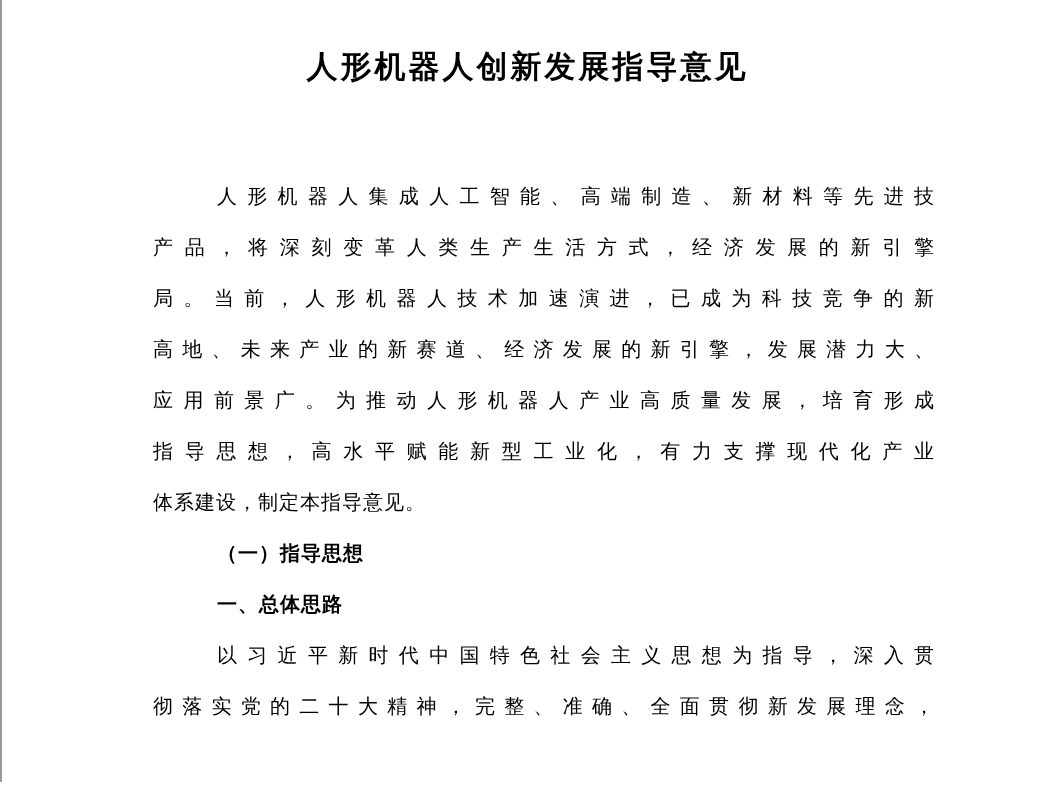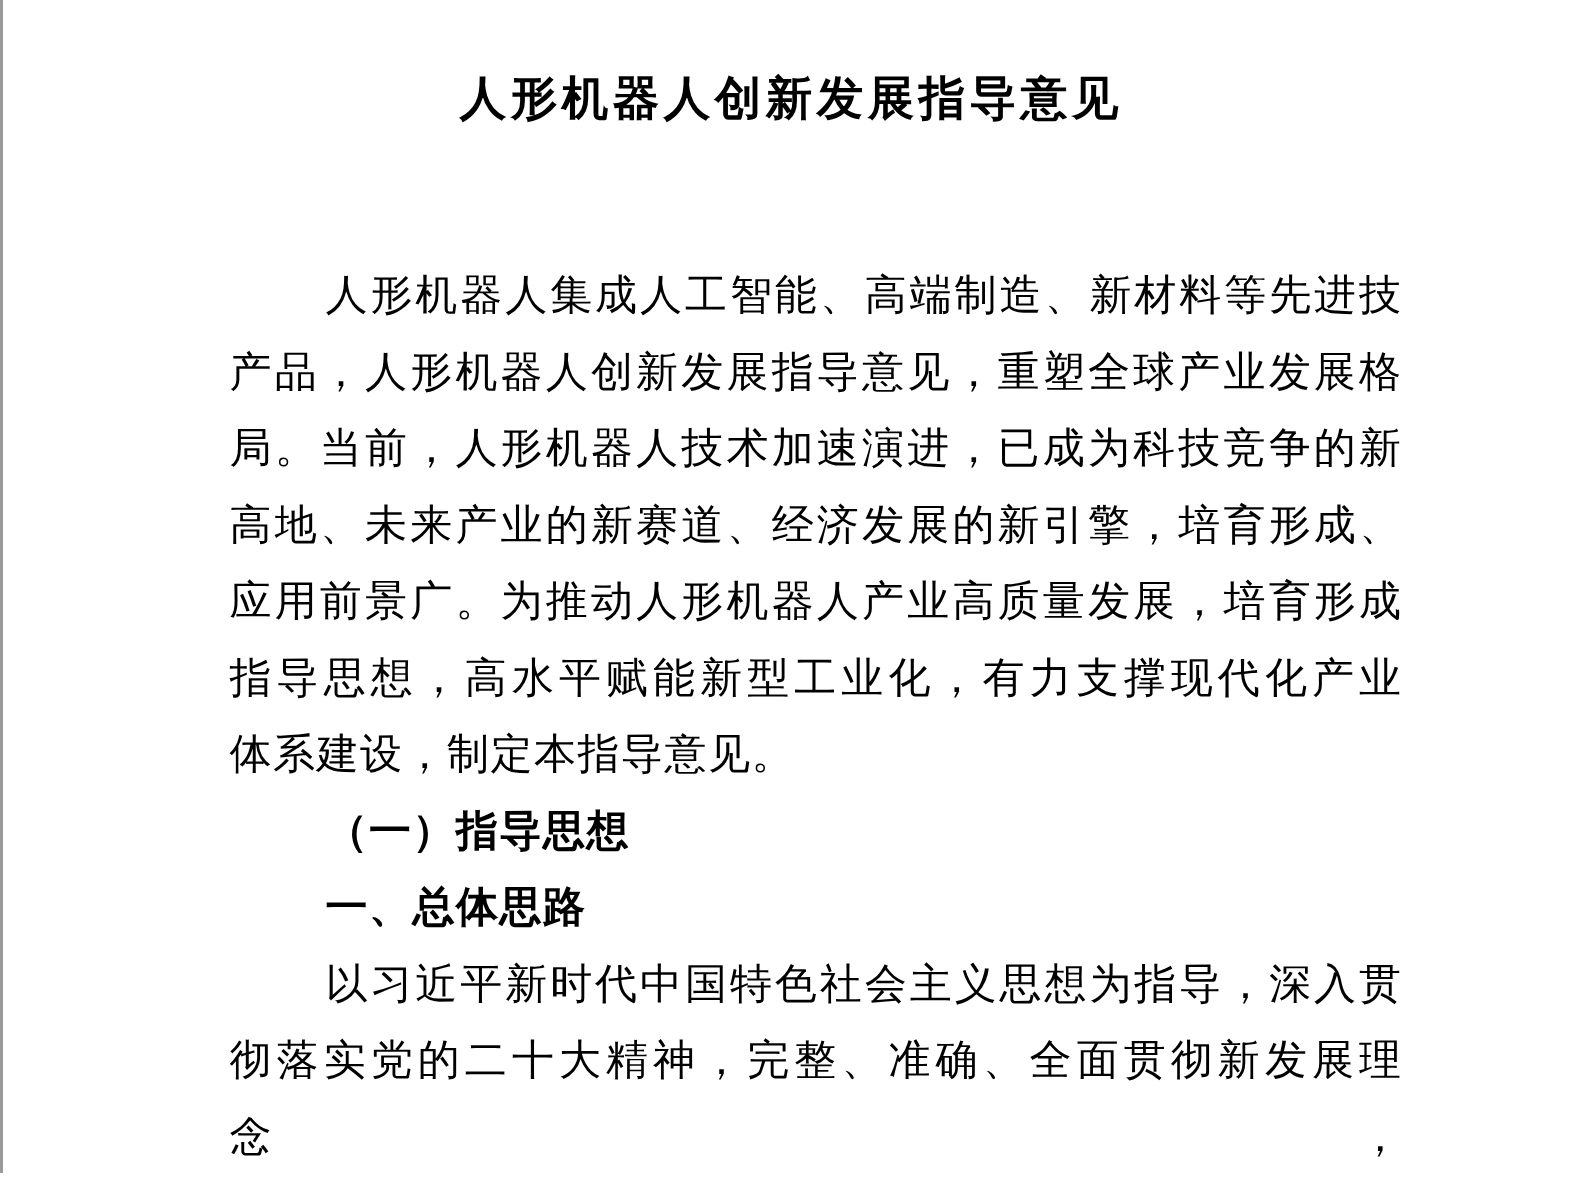--- a/index.html
+++ b/index.html
@@ -35,21 +35,21 @@
   }
   .content {
     position: absolute;
     left: 153px;
     top: 171px;
     width: 782px;
   }
   .line {
     height: 51px;
     line-height: 51px;
-    font-size: 28px;
+    font-size: 20px;
     letter-spacing: 1px;
     white-space: normal;
   }
   .justified {
     text-align: justify;
     text-align-last: justify;
   }
   .indent {
     padding-left: 64px;
   }
@@ -65,23 +65,23 @@
 </head>
 <body>
 
 <div class="page">
   <div class="page-edge-line"></div>
 
   <h1 class="doc-title">人形机器人创新发展指导意见</h1>
 
   <div class="content">
     <div class="line justified indent">人形机器人集成人工智能、高端制造、新材料等先进技</div>
-    <div class="line justified">产品，人形机器人创新发展指导意见，重塑全球产业发展格</div>
+    <div class="line justified">产品，将深刻变革人类生产生活方式，经济发展的新引擎</div>
     <div class="line justified">局。当前，人形机器人技术加速演进，已成为科技竞争的新</div>
-    <div class="line justified">高地、未来产业的新赛道、经济发展的新引擎，培育形成、</div>
+    <div class="line justified">高地、未来产业的新赛道、经济发展的新引擎，发展潜力大、</div>
     <div class="line justified">应用前景广。为推动人形机器人产业高质量发展，培育形成</div>
     <div class="line justified">指导思想，高水平赋能新型工业化，有力支撑现代化产业</div>
     <div class="line">体系建设，制定本指导意见。</div>
 
     <div class="line indent subsection-heading">（一）指导思想</div>
     <div class="line indent section-heading">一、总体思路</div>
 
     <div class="line justified indent">以习近平新时代中国特色社会主义思想为指导，深入贯</div>
     <div class="line justified">彻落实党的二十大精神，完整、准确、全面贯彻新发展理念，</div>
   </div>

